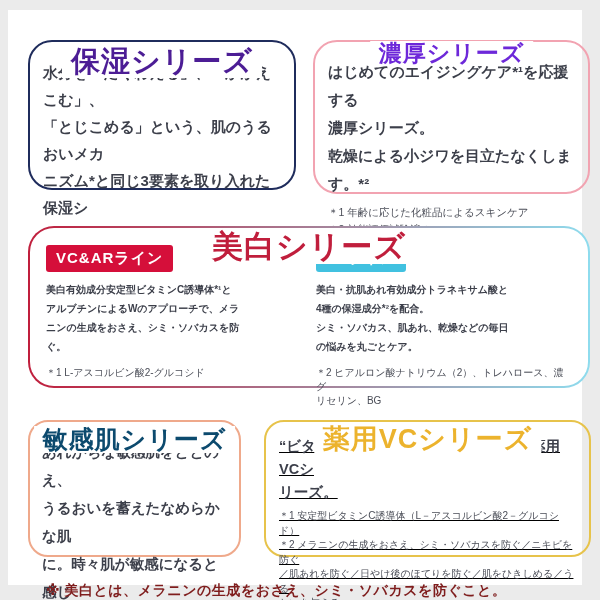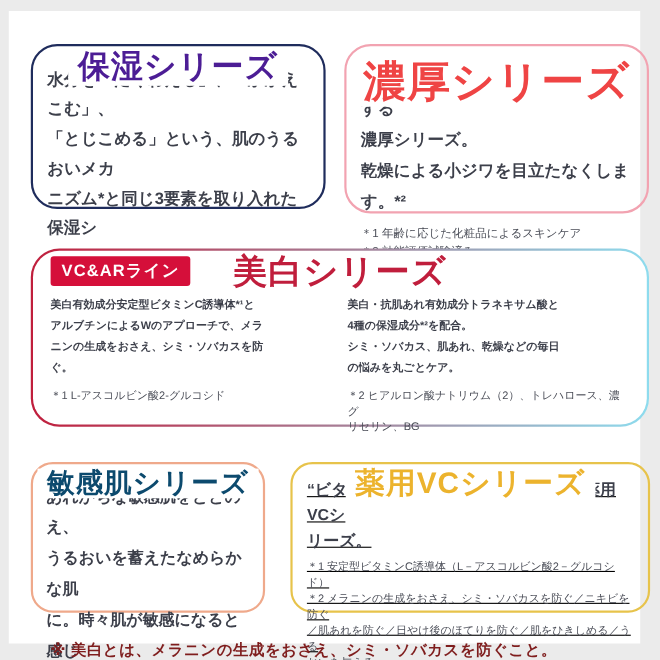--- a/index.html
+++ b/index.html
@@ -30,39 +30,39 @@
   }
 
   
   .box-moisture{left:20px;top:30px;width:268px;height:150px;border:2px solid #1f2c5c;}
   .box-moisture .box-title{font-size:29px;color:#4c1d95;}
   .box-moisture .body-text{margin:17px 9px 0 13px;}
   .box-moisture .note-text{margin:4px 9px 0 13px;}
 
   
   .box-rich{left:305px;top:30px;width:277px;height:154px;border:2px solid #f2a3b1;}
-  .box-rich .box-title{font-size:39px;color:#ef4444;}
+  .box-rich .box-title{font-size:23px;color:#6d28d9;}
   .box-rich .body-text{margin:16px 8px 0 13px;line-height:28px;}
   .box-rich .note-text{margin:6px 8px 0 13px;line-height:17px;}
 
   
   .box-whitening{
     left:20px;top:216px;width:562px;height:162px;border-radius:26px;
     background:linear-gradient(to right,#c01e3c,#8edcee);
   }
   .box-whitening .inner{
     position:absolute;left:2px;top:2px;right:2px;bottom:2px;
     background:#ffffff;border-radius:24px;
   }
   .box-whitening .box-title{font-size:31px;color:#c01e3c;top:-22px;}
   .lane{position:absolute;top:0;width:255px;}
   .lane-left{left:16px;}
   .lane-right{left:286px;}
   .lane-badge{
-    display:inline-block;margin-top:5px;padding:4px 10px;border-radius:3px;
+    display:inline-block;margin-top:17px;padding:4px 10px;border-radius:3px;
     color:#ffffff;font-weight:bold;font-size:15px;letter-spacing:1px;
   }
   .lane-badge-vcar{background:#d50f3a;}
   .lane-badge-ta{background:#41c1e0;}
   .lane .body-text{margin-top:8px;font-size:10px;line-height:19px;}
   .lane .note-text{margin-top:5px;font-size:10px;line-height:14px;}
 
   
   .box-sensitive{left:20px;top:410px;width:213px;height:137px;border:2px solid #efa98b;border-radius:20px;}
   .box-sensitive .box-title{font-size:25px;color:#0c4a6e;top:-17px;}

